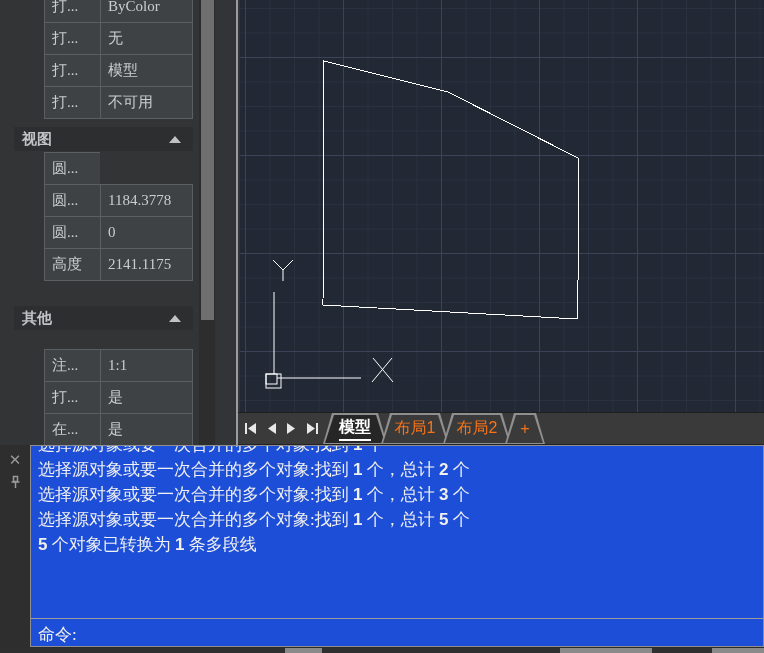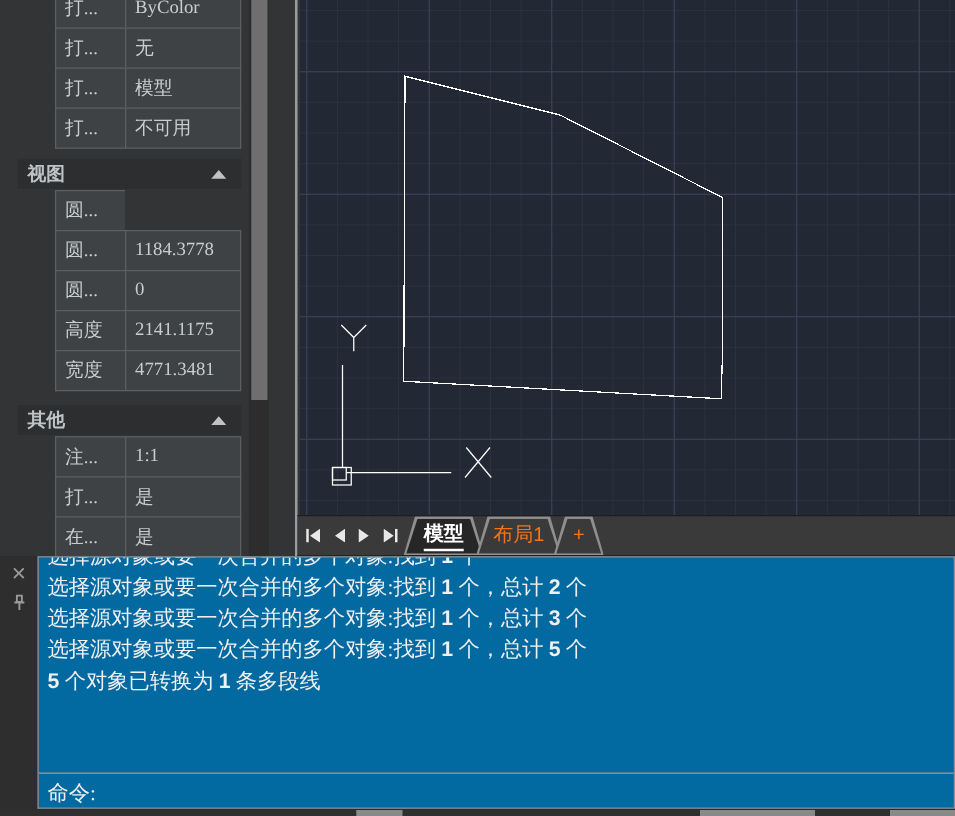--- a/index.html
+++ b/index.html
@@ -94,21 +94,21 @@
 
   
   .cmd-strip {
     position:absolute; left:0; top:445px; width:30px; height:208px;
     background:#2e2e2e; display:flex; flex-direction:column; align-items:center;
     padding-top:8px; gap:8px;
   }
   .cmd-close { color:#9a9a9a; font-size:15px; line-height:14px; }
   .cmd-box {
     position:absolute; left:30px; top:445px; width:734px; height:202px;
-    background:#0369a1; border:1px solid #8f8f8f; overflow:hidden;
+    background:#1d4ed8; border:1px solid #8f8f8f; overflow:hidden;
   }
   .cmd-lines {
     position:absolute; left:7px; top:-14px; right:2px;
     font-family:"Liberation Serif", serif; font-size:17px; line-height:25px;
     color:#f0f0f0; white-space:nowrap;
   }
   .cmd-lines b, .cmd-prompt b { font-family:"Liberation Sans", sans-serif; font-weight:bold; }
   .cmd-divider {
     position:absolute; left:0; right:0; top:172px; border-top:1px solid #9c9c9c;
   }
@@ -160,26 +160,22 @@
       <div class="prop-cell prop-value">1184.3778</div>
     </div>
     <div class="prop-row" style="top:216px">
       <div class="prop-cell prop-label">圆...</div>
       <div class="prop-cell prop-value">0</div>
     </div>
     <div class="prop-row" style="top:248px">
       <div class="prop-cell prop-label">高度</div>
       <div class="prop-cell prop-value">2141.1175</div>
     </div>
-    <div class="prop-row" style="top:280px">
-      <div class="prop-cell prop-label">宽度</div>
-      <div class="prop-cell prop-value">4771.3481</div>
-    </div>
-
-    <div class="section-header" style="top:324px">
+
+    <div class="section-header" style="top:306px">
       <span>其他</span>
       <span class="tri-up"></span>
     </div>
     <div class="prop-row" style="top:349px">
       <div class="prop-cell prop-label">注...</div>
       <div class="prop-cell prop-value">1:1</div>
     </div>
     <div class="prop-row" style="top:381px">
       <div class="prop-cell prop-label">打...</div>
       <div class="prop-cell prop-value">是</div>
@@ -244,20 +240,25 @@
     </div>
     <div class="tabs">
       <div class="tab tab-model active">
         <div class="tab-inner">
             <span>模型</span>
           </div>
       </div>
       <div class="tab tab-layout">
         <div class="tab-inner">
             <span>布局1</span>
+          </div>
+      </div>
+      <div class="tab tab-layout">
+        <div class="tab-inner">
+            <span>布局2</span>
           </div>
       </div>
       <div class="tab tab-plus">
         <div class="tab-inner">
             <span>+</span>
           </div>
       </div>
     </div>
   </div>
 

